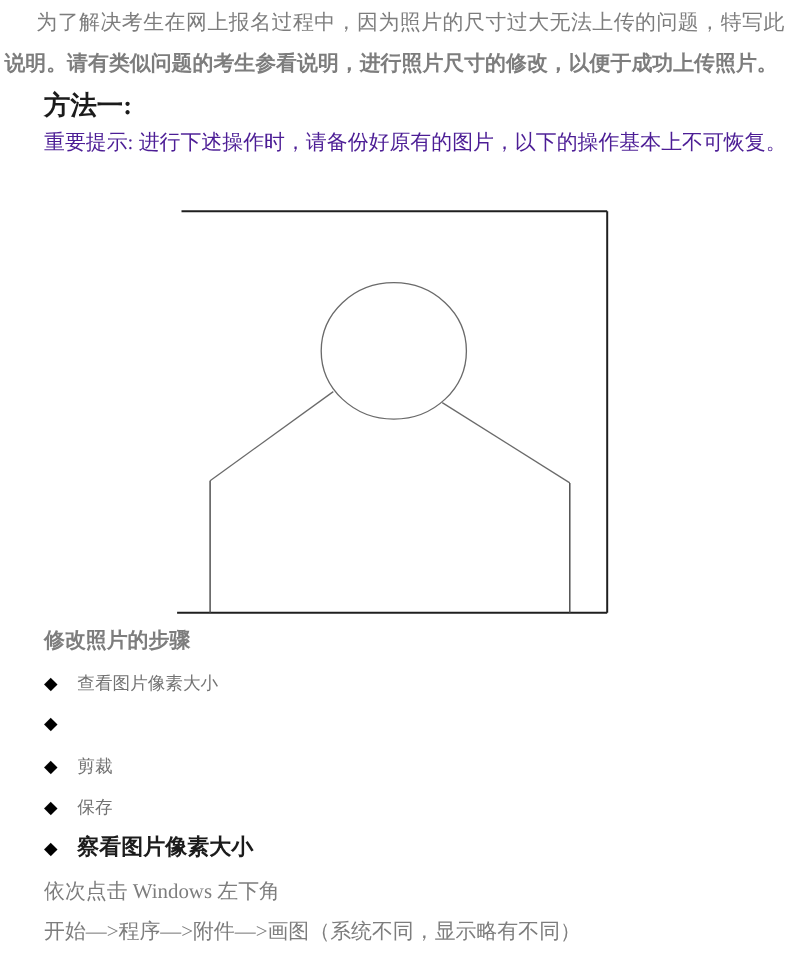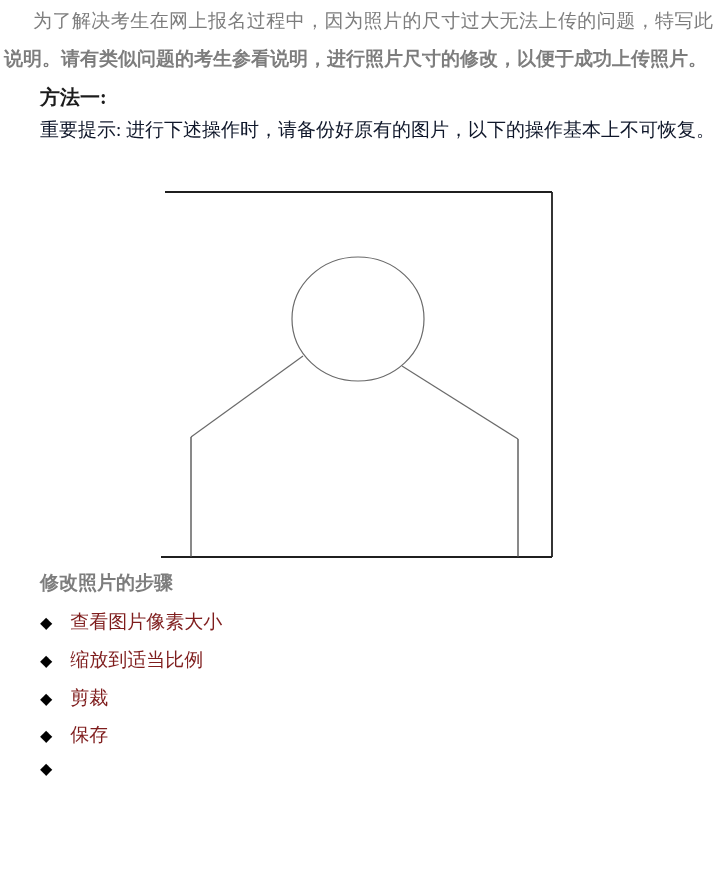--- a/index.html
+++ b/index.html
@@ -24,23 +24,23 @@
     white-space: normal;
     text-align: justify;
     text-align-last: justify;
     text-indent: 29px;
   }
   .intro-line2 { left: 4px; top: 47px; font-weight: bold; }
   .method-heading {
     left: 40px; top: 86px;
     font-weight: bold;
     color: #1b1b1b;
-    font-size: 20px;
+    font-size: 24px;
   }
-  .warning-line { left: 40px; top: 118px; color: #0f172a; }
+  .warning-line { left: 40px; top: 118px; color: #4c1d95; }
   .photo-caption { left: 40px; top: 155px; }
   .figure-svg {
     position: absolute;
     left: 0; top: 0;
     width: 716px; height: 872px;
     pointer-events: none;
   }
   .steps-heading { left: 40px; top: 571px; font-weight: bold; }
   .bullet-row {
     position: absolute;
@@ -49,21 +49,21 @@
     align-items: baseline;
     gap: 18px;
     white-space: nowrap;
   }
   .bullet-marker {
     font-family: "DejaVu Sans", sans-serif;
     font-size: 16px;
     color: #000000;
     flex: 0 0 auto;
   }
-  .bullet-label { font-size: 19px; line-height: 23px; color: #7f1d1d; }
+  .bullet-label { font-size: 16px; line-height: 23px; color: #737373; }
   .bullet-row.emphasis .bullet-label {
     font-weight: bold;
     color: #1b1b1b;
     font-size: 20px;
   }
   .row-1 { top: 610px; }
   .row-2 { top: 648px; }
   .row-3 { top: 686px; }
   .row-4 { top: 723px; }
   .row-5 { top: 759px; }
@@ -99,28 +99,30 @@
   </svg>
 
   <div class="t steps-heading">修改照片的步骤</div>
 
   <div class="bullet-row row-1">
     <span class="bullet-marker">◆</span>
     <span class="bullet-label">查看图片像素大小</span>
   </div>
   <div class="bullet-row row-2">
     <span class="bullet-marker">◆</span>
-    <span class="bullet-label">缩放到适当比例</span>
   </div>
   <div class="bullet-row row-3">
     <span class="bullet-marker">◆</span>
     <span class="bullet-label">剪裁</span>
   </div>
   <div class="bullet-row row-4">
     <span class="bullet-marker">◆</span>
     <span class="bullet-label">保存</span>
   </div>
   <div class="bullet-row row-5 emphasis">
     <span class="bullet-marker">◆</span>
+    <span class="bullet-label">察看图片像素大小</span>
   </div>
 
+  <div class="t launch-line1">依次点击 Windows 左下角</div>
+  <div class="t launch-line2">开始—&gt;程序—&gt;附件—&gt;画图（系统不同，显示略有不同）</div>
 
 </div>
 
 </body></html>

